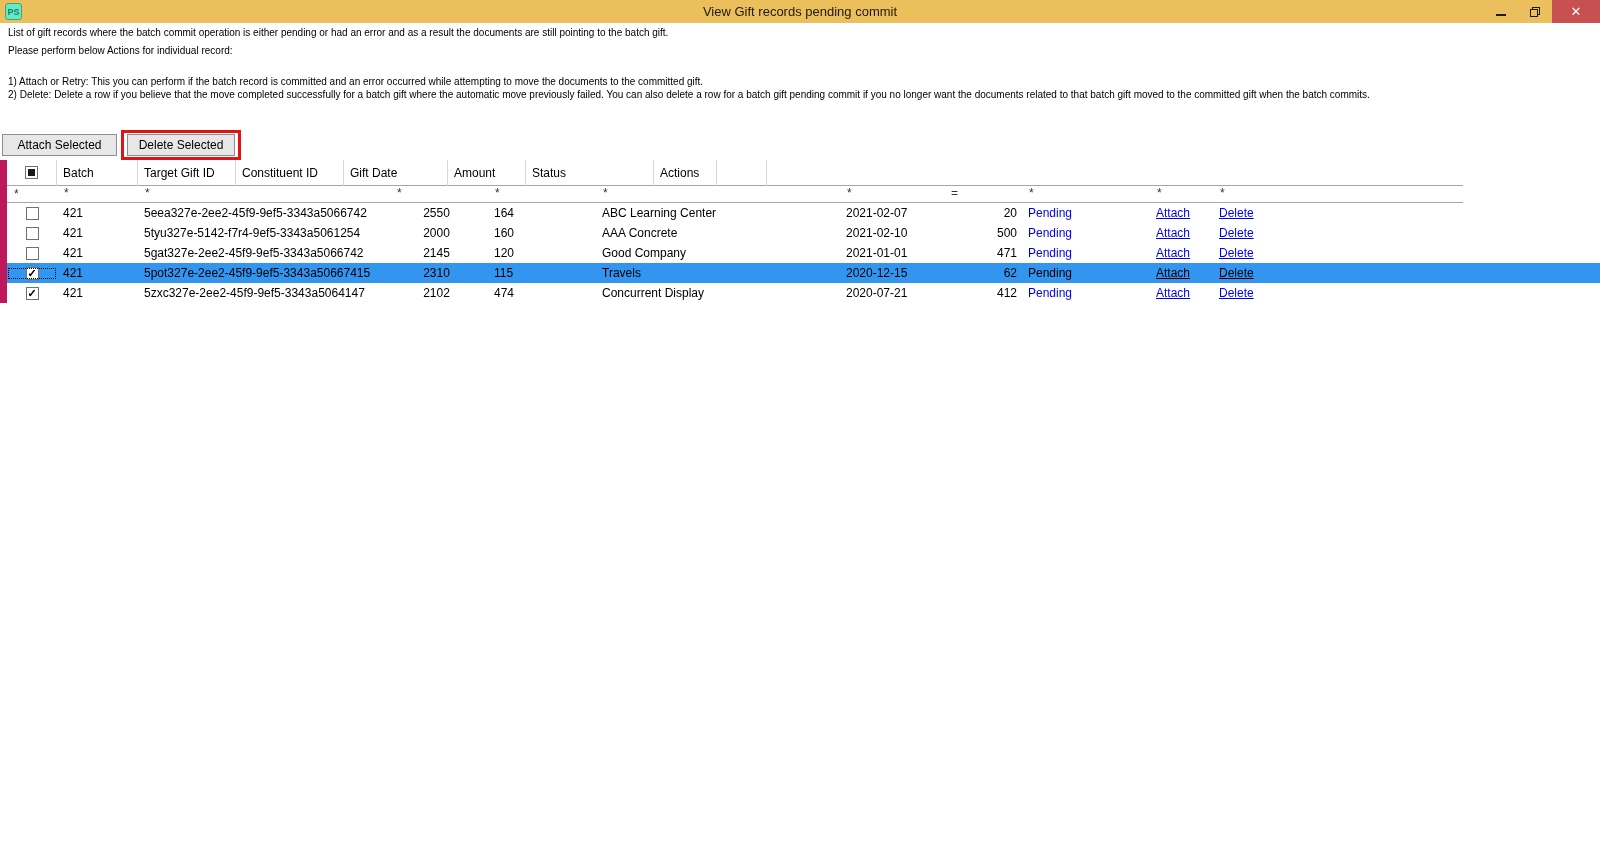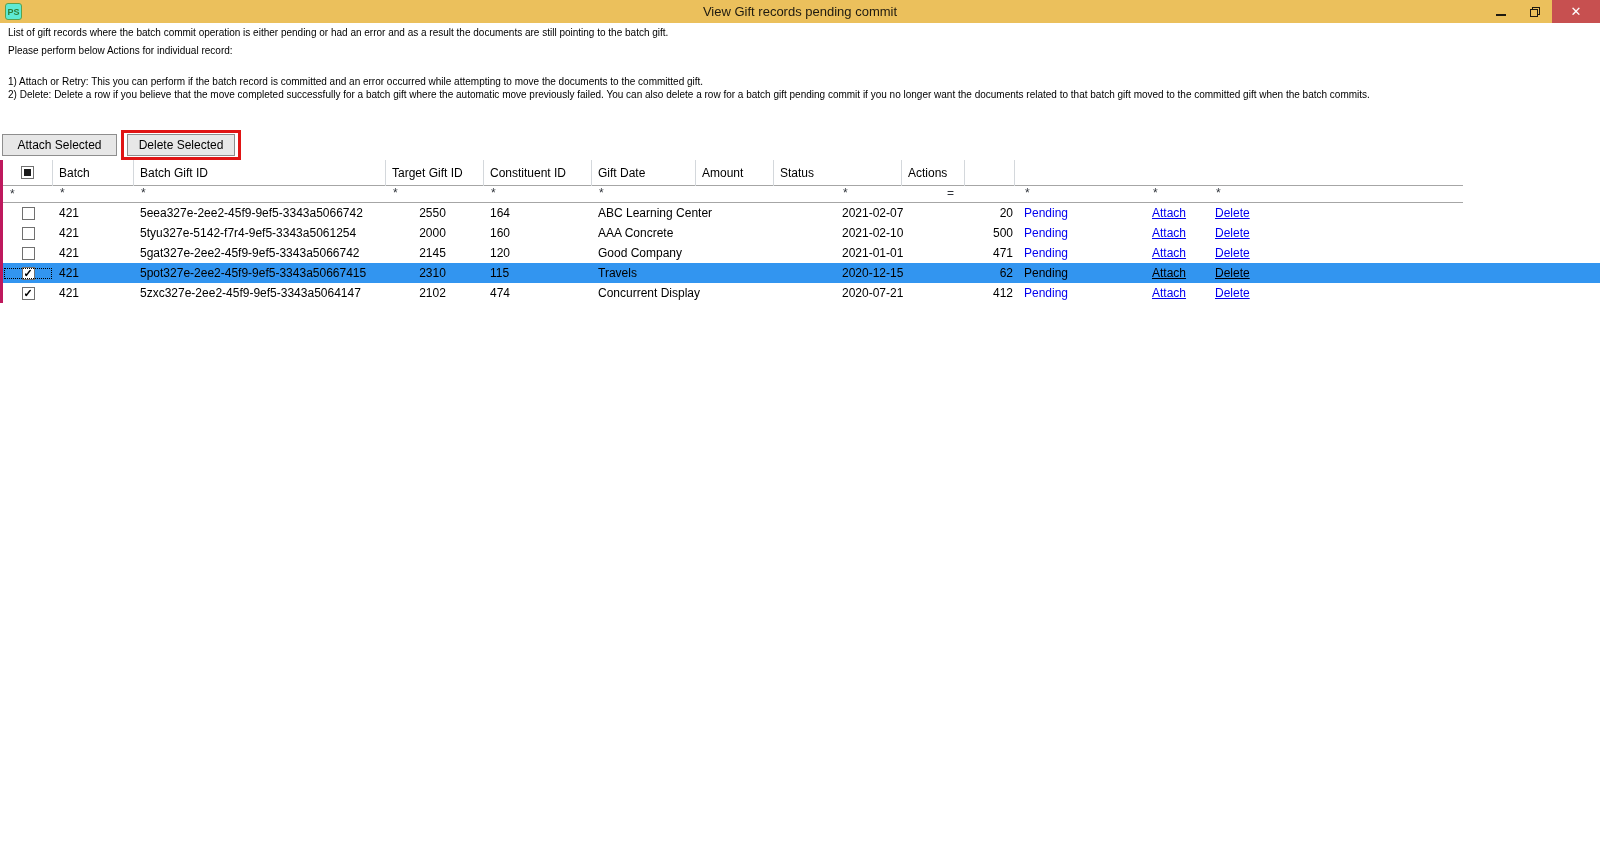--- a/index.html
+++ b/index.html
@@ -24,21 +24,21 @@
   .intro3 { top:76px; }
   .intro4 { top:89px; }
 
   
   .btn { position:absolute; height:22px; background:#E7E7E7; border:1px solid #8E8E8E; font-size:12px; font-family:"Liberation Sans", sans-serif; color:#000; padding:0 10px; }
   .attach-btn { left:2px; top:134px; width:115px; }
   .red-box { position:absolute; left:121px; top:130px; width:120px; height:30px; border:3px solid #E01414;padding-left:41px; }
   .delete-btn { left:3px; top:1px; width:108px; position:absolute; }
 
   
-  .grid { position:absolute; left:0; top:160px; width:1463px; border-left:3px solid #be185d; }
+  .grid { position:absolute; left:0; top:160px; width:1463px; border-left:7px solid #be185d; }
   .hdr-row { display:flex; height:26px; border-bottom:1px solid #A6A6A6; align-items:center; }
   .hdr-cell { height:26px; line-height:26px; font-size:12px; color:#000; padding-left:6px; border-right:1px solid #D4D8DC; overflow:hidden; white-space:nowrap; }
   .filter-row { display:flex; height:17px; border-bottom:1px solid #A6A6A6; }
   .filter-cell { font-size:12px; color:#30343B; padding-left:7px; line-height:15px; overflow:hidden; }
   .data-row { display:flex; height:20px; align-items:center; font-size:12px; color:#000; }
   .data-row.selected { background:#3295F0; width:1597px; }
   .cell { padding-left:6px; white-space:nowrap; overflow:hidden; }
 
   .c0 { width:50px; padding-left:0; display:flex; justify-content:center; align-items:center; }
   .c1 { width:81px; }
@@ -95,21 +95,20 @@
 
 <div class="grid">
 
   <div class="hdr-row">
     <div class="hdr-cell c0">
       <span class="checkbox">
           <span class="indeterminate-mark"></span>
         </span>
     </div>
     <div class="hdr-cell c1">Batch</div>
-    <div class="hdr-cell c2">Batch Gift ID</div>
     <div class="hdr-cell c3">Target Gift ID</div>
     <div class="hdr-cell c4">Constituent ID</div>
     <div class="hdr-cell c6">Gift Date</div>
     <div class="hdr-cell c7">Amount</div>
     <div class="hdr-cell c8">Status</div>
     <div class="hdr-cell c9">Actions</div>
     <div class="hdr-cell c10"></div>
     <div class="hdr-cell cfill"></div>
   </div>
 

